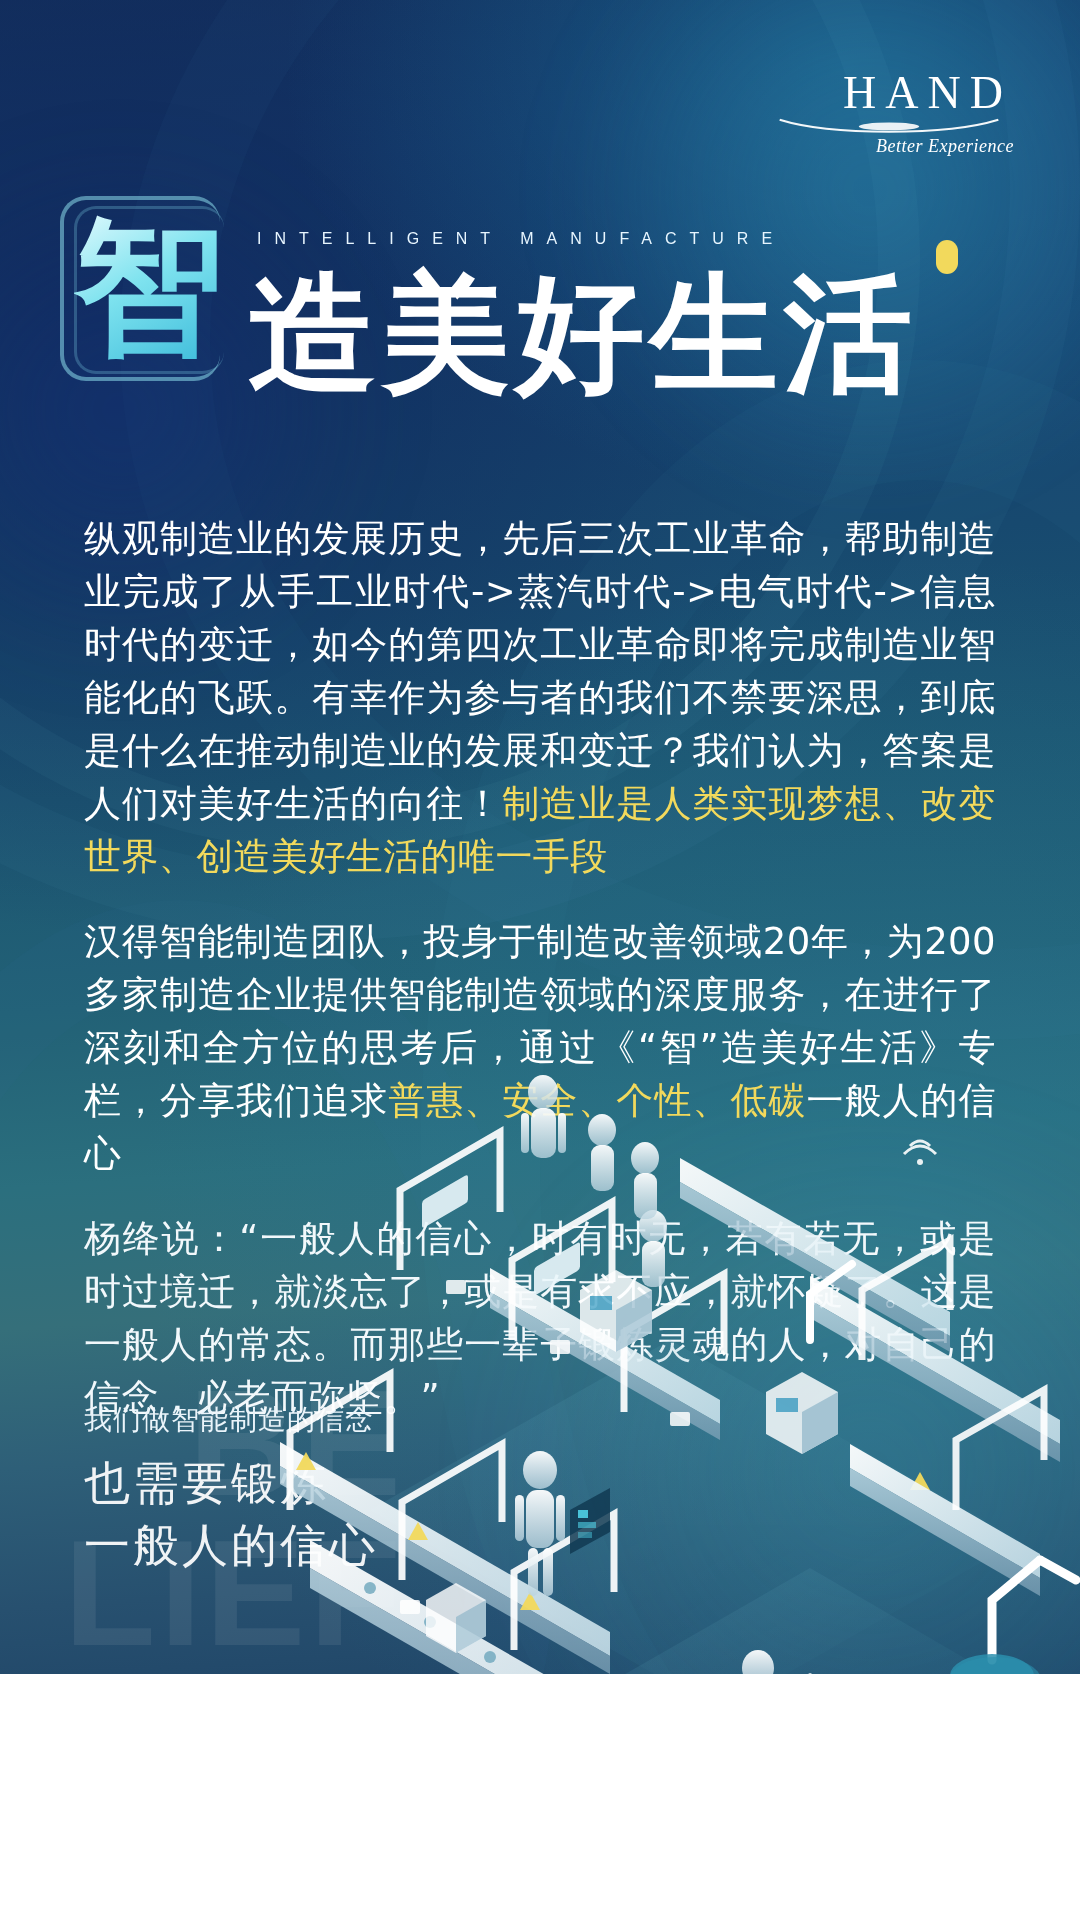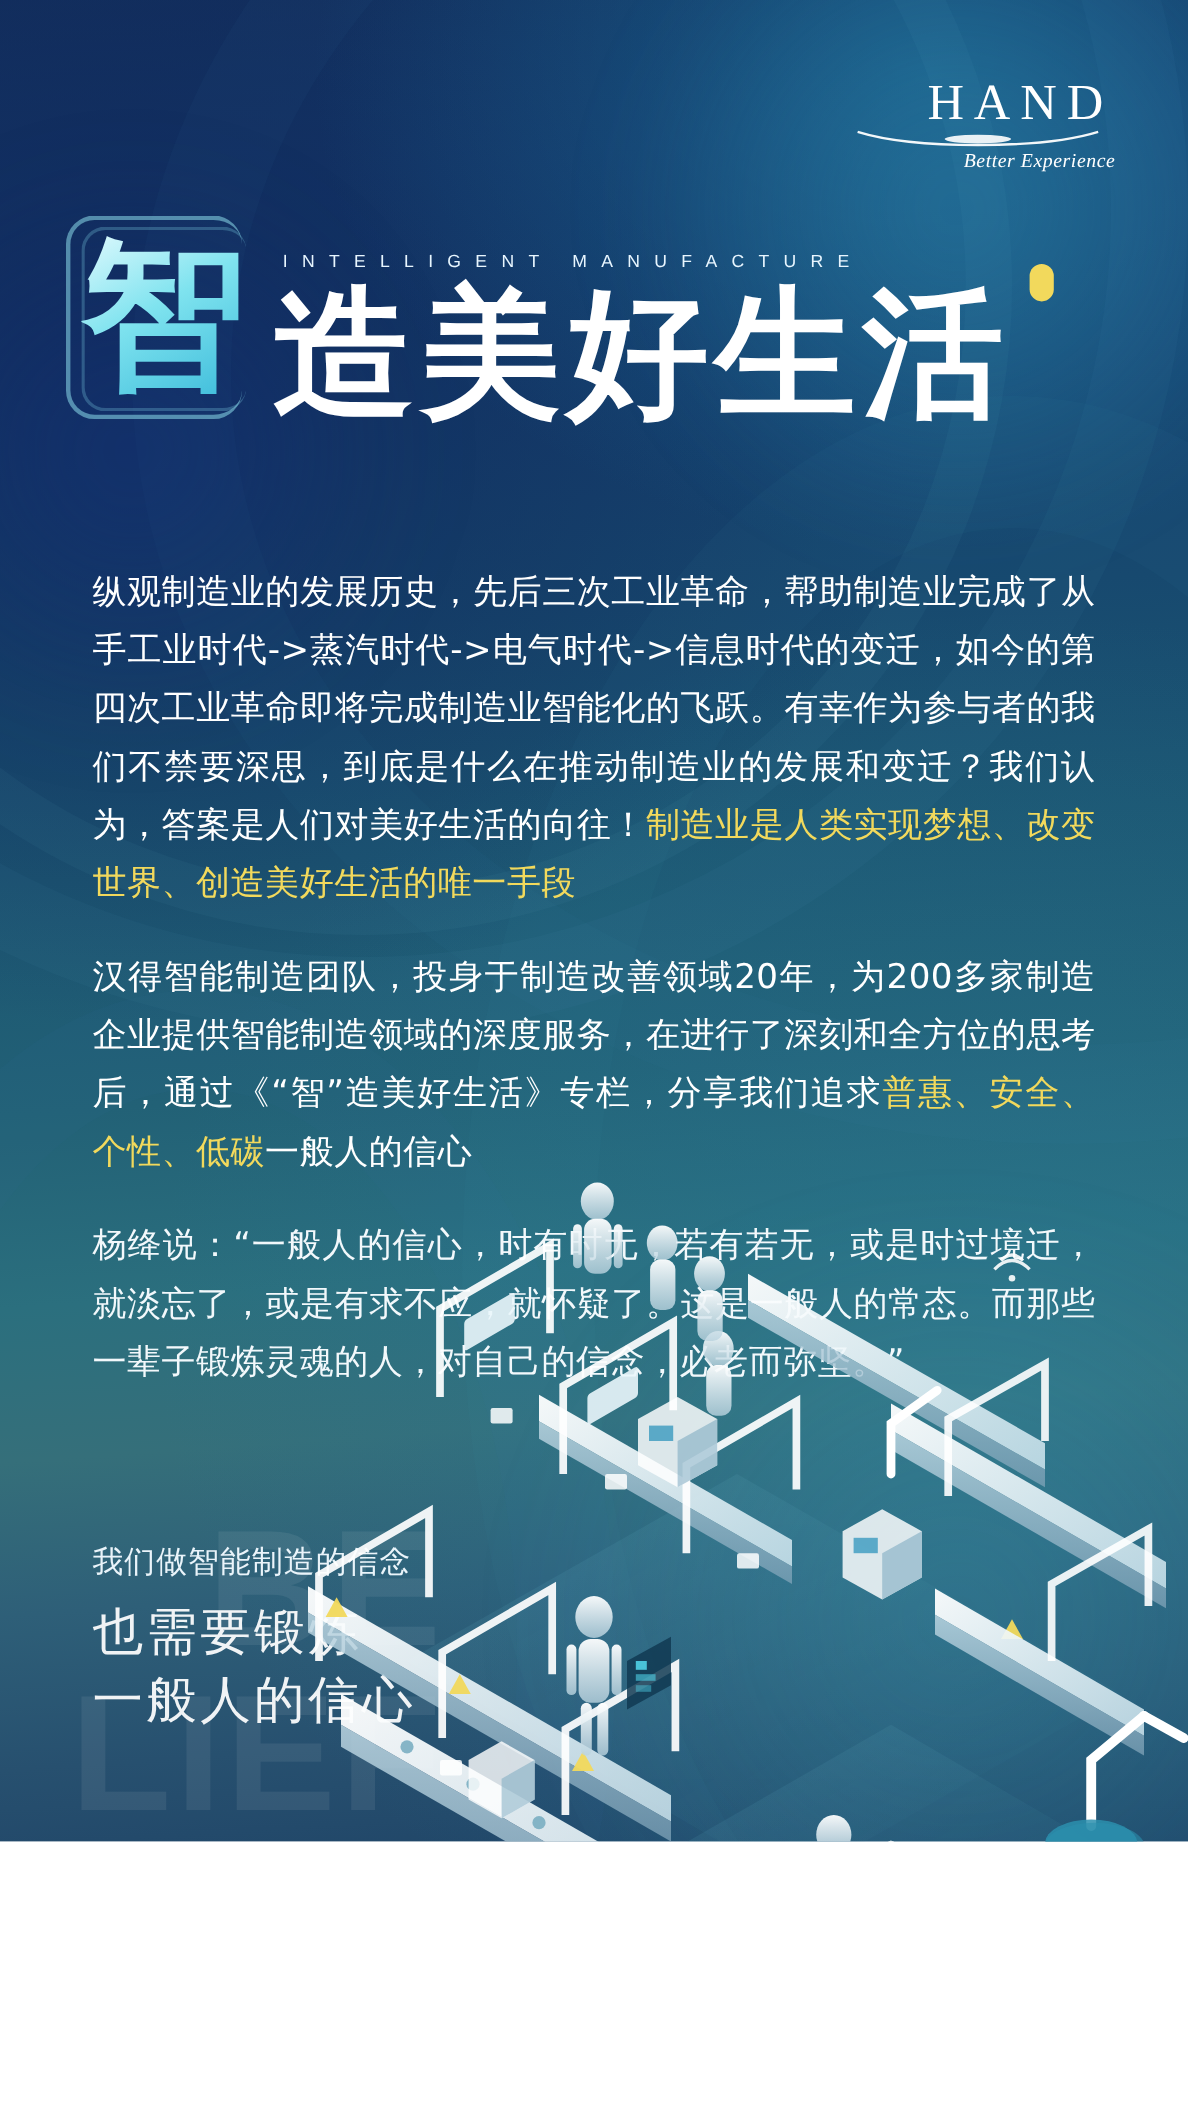--- a/index.html
+++ b/index.html
@@ -134,21 +134,21 @@
     left: 205px;
     top: 34px;
     font-size: 16px;
     letter-spacing: 13px;
     color: #e8f6ff;
     font-family: "Liberation Sans", sans-serif;
   }
   .big-title {
     position: absolute;
     left: 196px;
-    top: 56px;
+    top: 68px;
     font-size: 128px;
     line-height: 140px;
     font-weight: 700;
     color: #ffffff;
     letter-spacing: 6px;
     font-family: "DejaVu Sans", sans-serif;
     white-space: nowrap;
   }
   .title-dot {
     position: absolute;
@@ -161,21 +161,21 @@
   }
 
   
   .body-wrap {
     position: absolute;
     left: 84px;
     top: 512px;
     width: 912px;
   }
   .para {
-    font-size: 31px;
+    font-size: 37px;
     line-height: 53px;
     color: #ffffff;
     letter-spacing: 0.4px;
     text-align: justify;
     font-family: "DejaVu Sans", sans-serif;
     margin-bottom: 32px;
   }
   .hl { color: #f2d95c; }
   .para.quote { color: #f2f8fb; }
 

